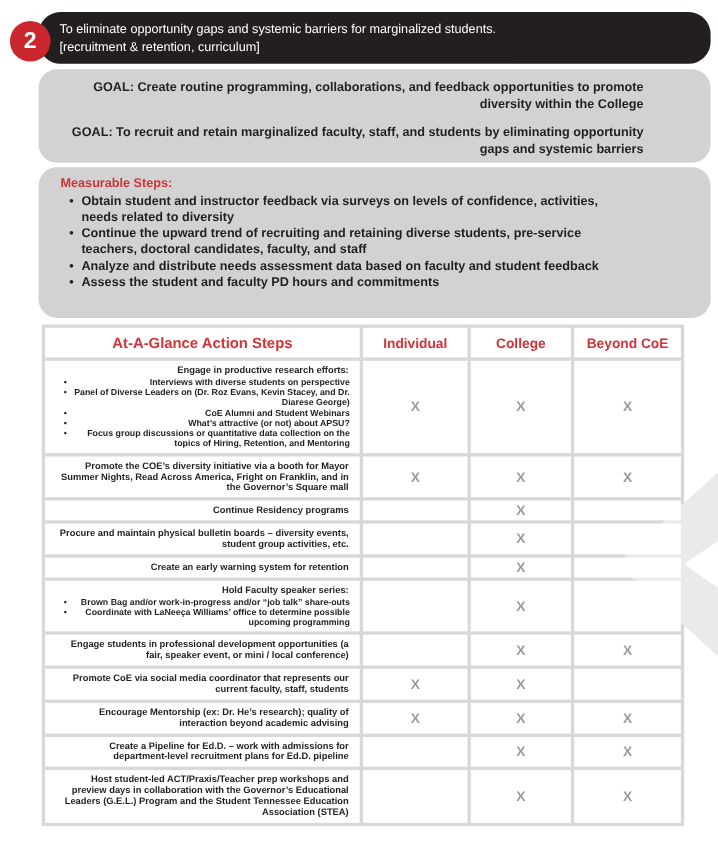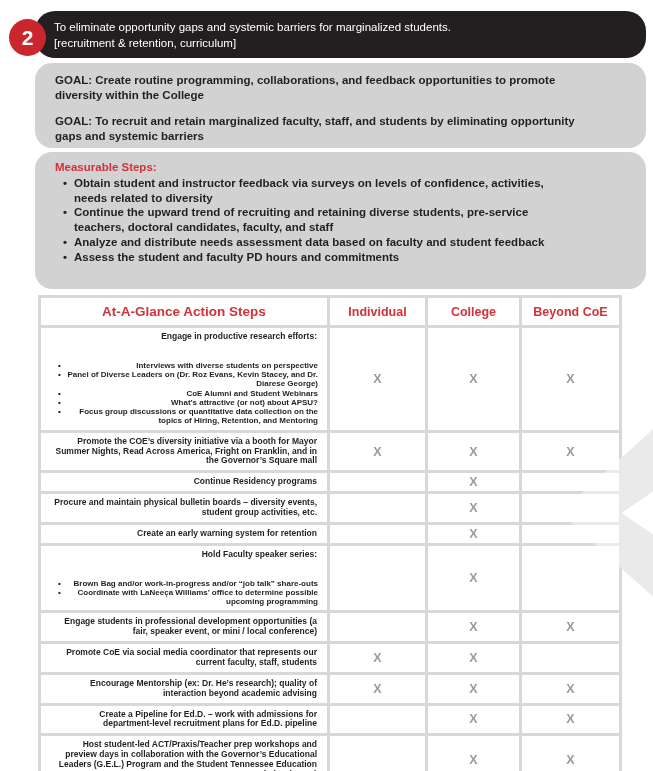--- a/index.html
+++ b/index.html
@@ -33,21 +33,21 @@
     z-index:3;
   }
   
   .panel{
     position:absolute;left:35px;width:611px;
     background:var(--panel,#d2d2d3);
     border-radius:17px;
     box-sizing:border-box;
     padding:10px 22px 10px 20px;
   }
-  .goals-box{top:63px;height:85px;}
+  .goals-box{top:63px;height:85px;text-align:right;}
   .goal{
     margin:0 0 11px 0;
     font-weight:bold;font-size:11.5px;line-height:1.3;
     max-width:530px;
   }
   .goal:last-child{margin-bottom:16px;}
   .steps-box{top:152px;height:137px;padding-top:8px;}
   .steps-heading{
     color:var(--accent,#d23238);
     font-weight:bold;font-size:11.5px;line-height:1.3;
@@ -95,21 +95,21 @@
     padding:6px 2px;
   }
   .action-table th.first{font-size:13.5px;}
   td.action{
     padding:4px 6px 4px 8px;
     font-weight:bold;font-size:8.5px;line-height:1.16;
     vertical-align:middle;
   }
   .action-text{max-width:268px;}
   .action-sub-list{
-    margin:19px 0 0 0;padding:0 0 0 9px;list-style:none;
+    margin:1px 0 0 0;padding:0 0 0 9px;list-style:none;
   }
   .action-sub-list li{
     position:relative;
     font-weight:bold;font-size:8px;line-height:1.16;
     padding-left:8px;
     max-width:252px;
   }
   .action-sub-list li::before{
     content:"\2022";
     position:absolute;left:0;top:0;

